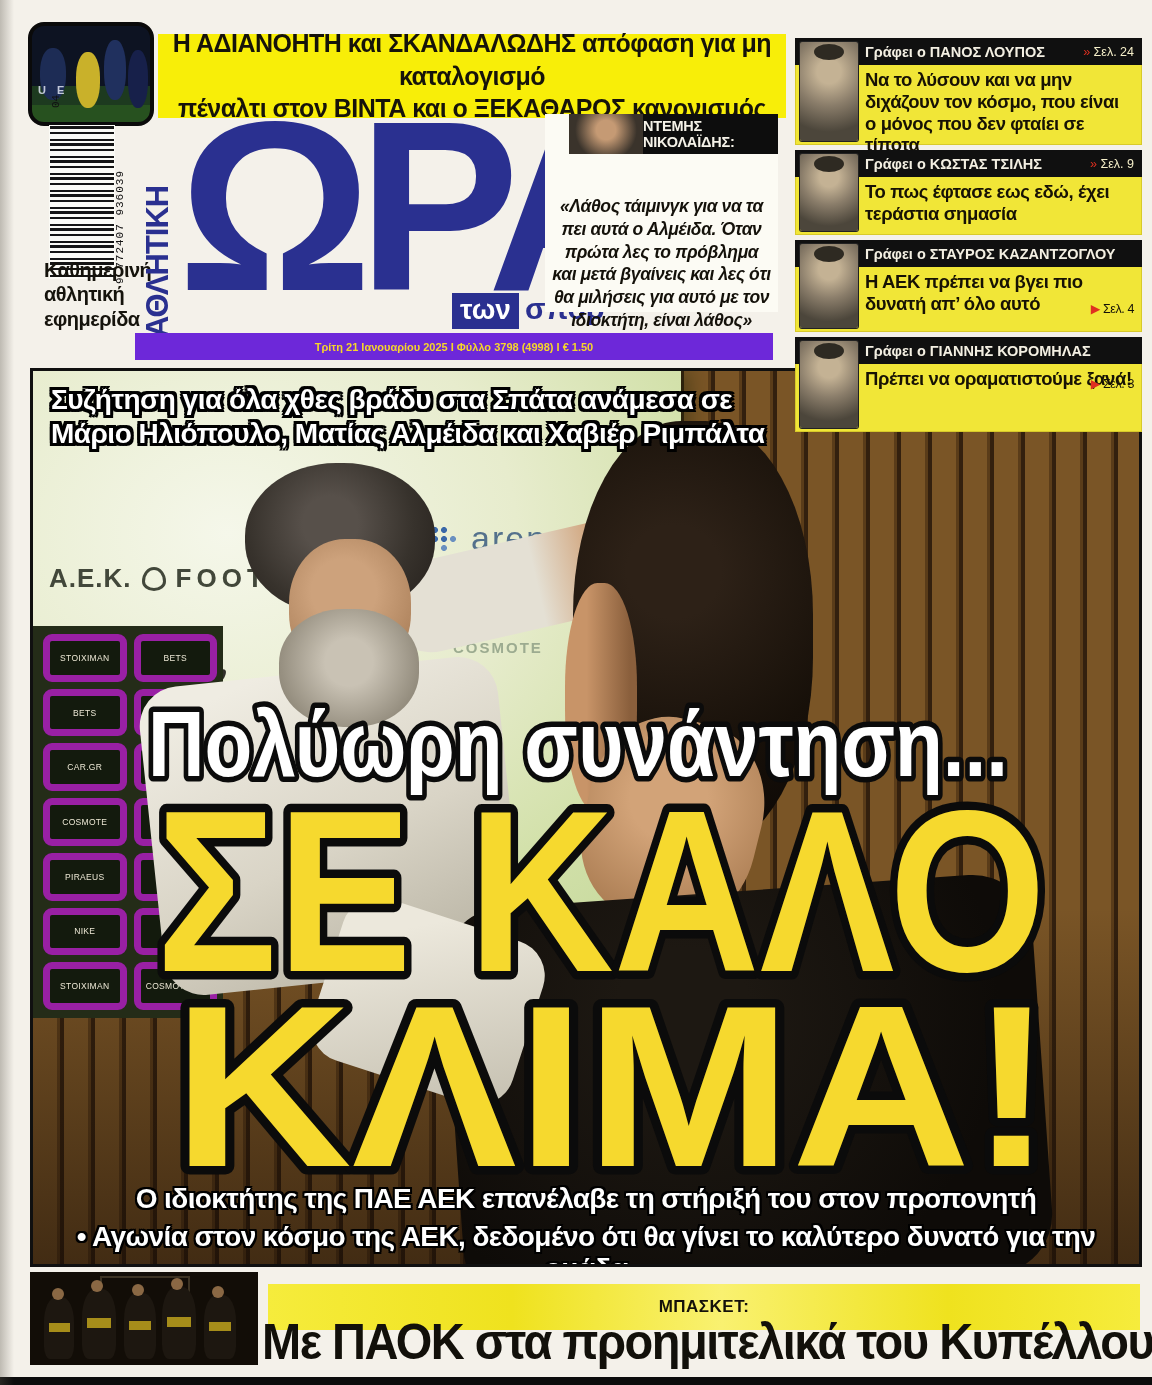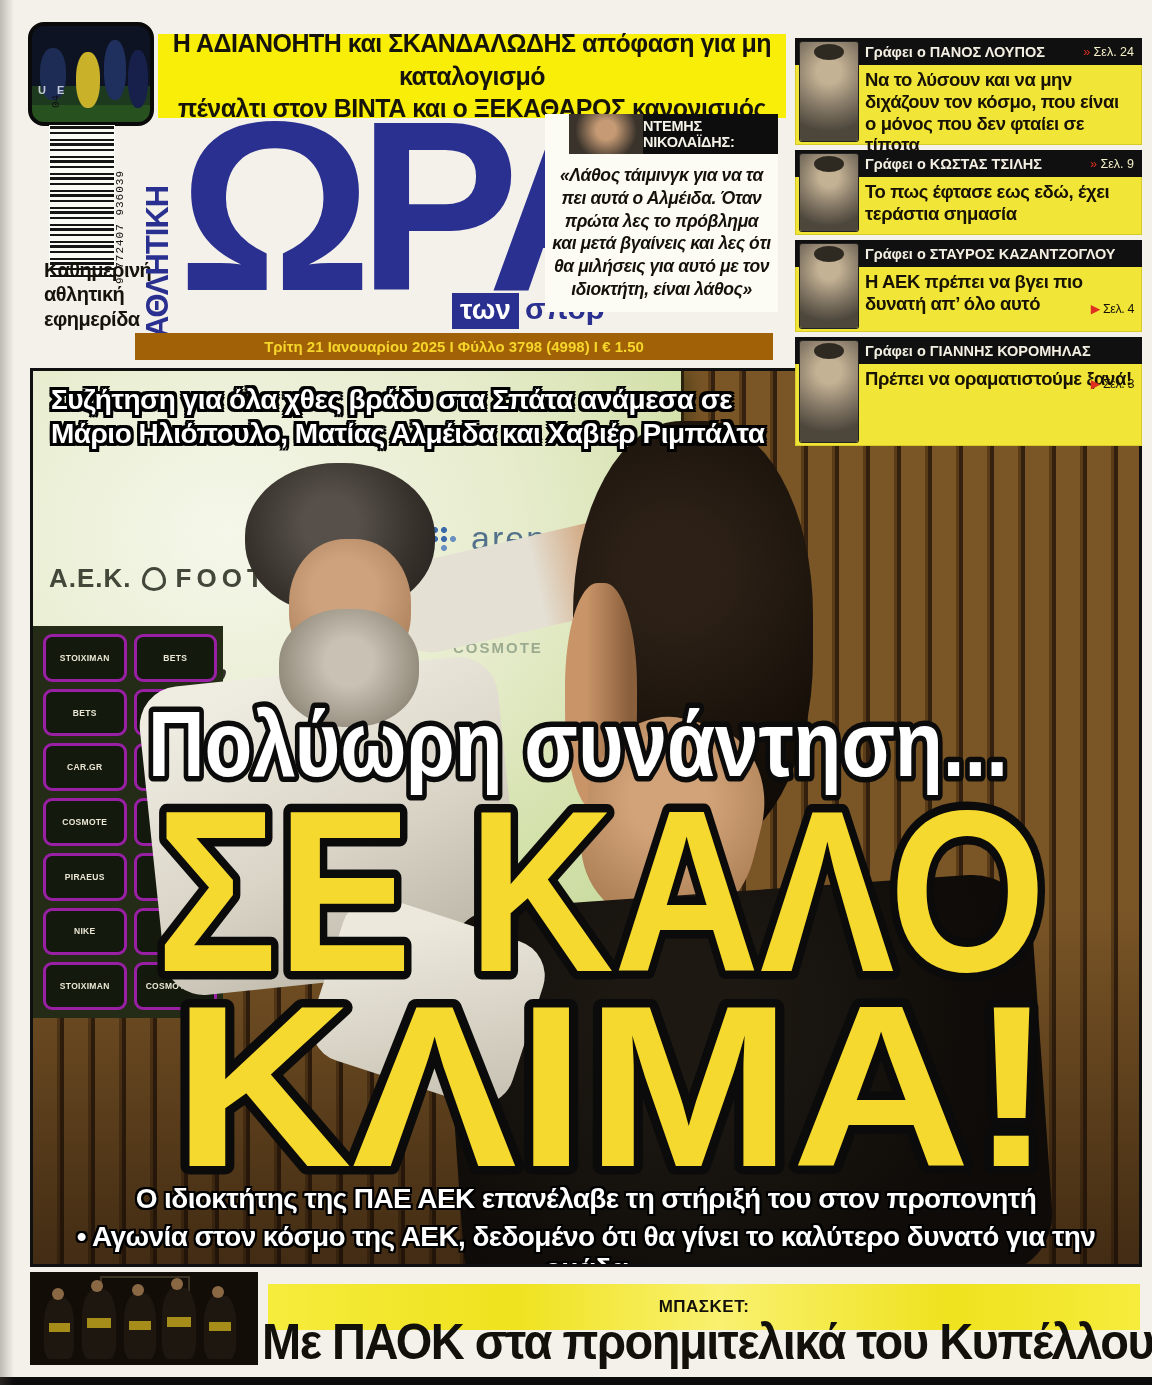--- a/index.html
+++ b/index.html
@@ -34,21 +34,21 @@
   .card .photo::before { content:""; position:absolute; left:14px; top:2px; width:30px; height:16px; border-radius:50%; background:#2e2a22; }
   .card .body { position:absolute; left:70px; top:31px; right:8px; font-size:18.5px; font-weight:bold;
     color:#171204; line-height:1.18; letter-spacing:-0.4px; }
   .pageref { font-size:12.5px; font-weight:normal; white-space:nowrap; }
   .pageref .arr { color:#e03020; }
   .bar .pageref { position:absolute; right:8px; color:#f5efc9; }
   .body .pageref { position:absolute; right:0; bottom:-2px; color:#151208; }
   #card1 { top:38px;  height:107px; }
   #card2 { top:150px; height:85px; }
   #card3 { top:240px; height:92px; }
-  #card4 { top:337px; height:109px; }
+  #card4 { top:337px; height:95px; }
   #card1 .photo, #card2 .photo, #card3 .photo, #card4 .photo { bottom:4px; }
 
   
   .barcode { left:50px; top:126px; width:64px; height:152px; background:
     repeating-linear-gradient(to bottom, #151515 0 3px, #fbfbf6 3px 6px, #151515 6px 8px, #fbfbf6 8px 13px, #151515 13px 15px, #fbfbf6 15px 17px);
     outline:1px solid #fbfbf6; }
   .barcode-num { left:114px; top:124px; height:160px; writing-mode:vertical-rl; transform:rotate(180deg);
     font-family:"Liberation Mono","DejaVu Sans Mono",monospace; font-size:11px; color:#111; letter-spacing:1px; }
   .issue-code { left:50px; top:108px; font-family:"Liberation Mono","DejaVu Sans Mono",monospace;
     font-size:11px; color:#111; transform:rotate(-90deg); transform-origin:left top; }
@@ -61,25 +61,25 @@
   .logo-sub .spor { color:#2a3090; font-weight:bold; font-size:30px; }
 
   
   .quote-box { left:545px; top:114px; width:233px; height:198px; background:#fcfbf4; z-index:3; }
   .quote-box .qbar { display:flex; align-items:stretch; height:40px; background:#0d0d0d;margin-left:24px; }
   .quote-box .qphoto { width:74px; background:radial-gradient(circle at 50% 38%, #caa07a 20%, #6b5razor 40%, #332c24 75%);
     background:radial-gradient(circle at 50% 40%, #c59a74 22%, #3a332b 70%); }
   .quote-box .qname { flex:1; display:flex; align-items:center; justify-content:center;
     color:#f5f2e8; font-size:14.5px; font-weight:bold; letter-spacing:-0.2px; }
   .quote-box .qtext { padding:10px 6px; text-align:center; font-size:17.5px; font-weight:bold; font-style:italic;
-    color:#14110a; line-height:1.3; letter-spacing:-0.4px; }
-
-  
-  .date-bar { left:135px; top:333px; width:638px; height:27px; background:#a16207; z-index:2;
-    display:flex; align-items:center; justify-content:center; color:#f6d62a; font-size:15px; font-weight:bold; }
+    color:#14110a; line-height:1.3; letter-spacing:-0.4px;margin-top:31px; }
+
+  
+  .date-bar { left:135px; top:333px; width:638px; height:27px; background:#6d28d9; z-index:2;
+    display:flex; align-items:center; justify-content:center; color:#f6d62a; font-size:11px; font-weight:bold; }
 
   
   .main-photo { left:30px; top:368px; width:1112px; height:899px; border:3px solid #101010; overflow:hidden; z-index:1;
     background:
       linear-gradient(to bottom, rgba(0,0,0,0) 60%, rgba(20,10,4,.55) 100%),
       repeating-linear-gradient(90deg, #7a5526 0 24px, #5a3c19 24px 27px, #33200e 27px 31px); }
   .backdrop { position:absolute; left:0; top:0; width:648px; height:540px;
     background:
       radial-gradient(ellipse at 30% 30%, #f5f7ea 0%, #e7eccd 45%, #d3e1ab 75%, #c6d99c 100%);
     box-shadow:8px 0 18px rgba(30,40,10,.45); }
@@ -94,22 +94,22 @@
       radial-gradient(circle 3px at 4px 13px,#3a68a8 95%,transparent), radial-gradient(circle 3px at 13px 13px,#3a68a8 95%,transparent),
       radial-gradient(circle 3px at 22px 13px,#6a90c0 95%,transparent), radial-gradient(circle 3px at 13px 22px,#6a90c0 95%,transparent); }
   .bk-arena .word { font-size:34px; color:#54718c; letter-spacing:2px; }
   .bk-cosmote { position:absolute; left:420px; top:268px; font-size:15px; font-weight:bold; color:#9cab90; letter-spacing:2px; }
   .bk-stop { position:absolute; left:150px; top:290px; font-size:22px; font-weight:bold; font-style:italic;
     color:#31302a; transform:skewX(-10deg); letter-spacing:-1px; }
 
   
   .sponsor-board { position:absolute; left:0; top:255px; width:190px; height:392px; background:#232c16; padding:8px 6px 8px 10px;
     display:grid; grid-template-columns:1fr 1fr; gap:7px; filter:saturate(.9); }
-  .tile { background:#131a0c; border:3px solid #a21caf; border-radius:9px; display:flex; align-items:center; justify-content:center;
-    color:#ece7d2; font-size:8.5px; font-weight:bold; letter-spacing:0.3px; text-transform:uppercase; overflow:hidden; }
+  .tile { background:#131a0c; border:7px solid #a21caf; border-radius:9px; display:flex; align-items:center; justify-content:center;
+    color:#ece7d2; font-size:8.5px; font-weight:normal; letter-spacing:0.3px; text-transform:uppercase; overflow:hidden; }
 
   
   .fig { position:absolute; }
   .lm-shirt { left:118px; top:300px; width:360px; height:310px; border-radius:40px;
     background:linear-gradient(160deg,#efece2 10%,#d9d4c6 55%,#b7b2a2 95%); transform:rotate(-6deg); }
   .lm-arm { left:350px; top:168px; width:280px; height:92px; border-radius:48px;
     background:linear-gradient(to right,#e4e0d4 55%, #cf9f74 80%, #c08d60 100%); transform:rotate(-13deg); }
   .lm-hair { left:212px; top:92px; width:190px; height:152px; border-radius:48%;
     background:radial-gradient(circle at 45% 40%, #57504a 20%, #37322c 60%, #241f1b 95%); }
   .lm-face { left:256px; top:168px; width:122px; height:138px; border-radius:46%;

